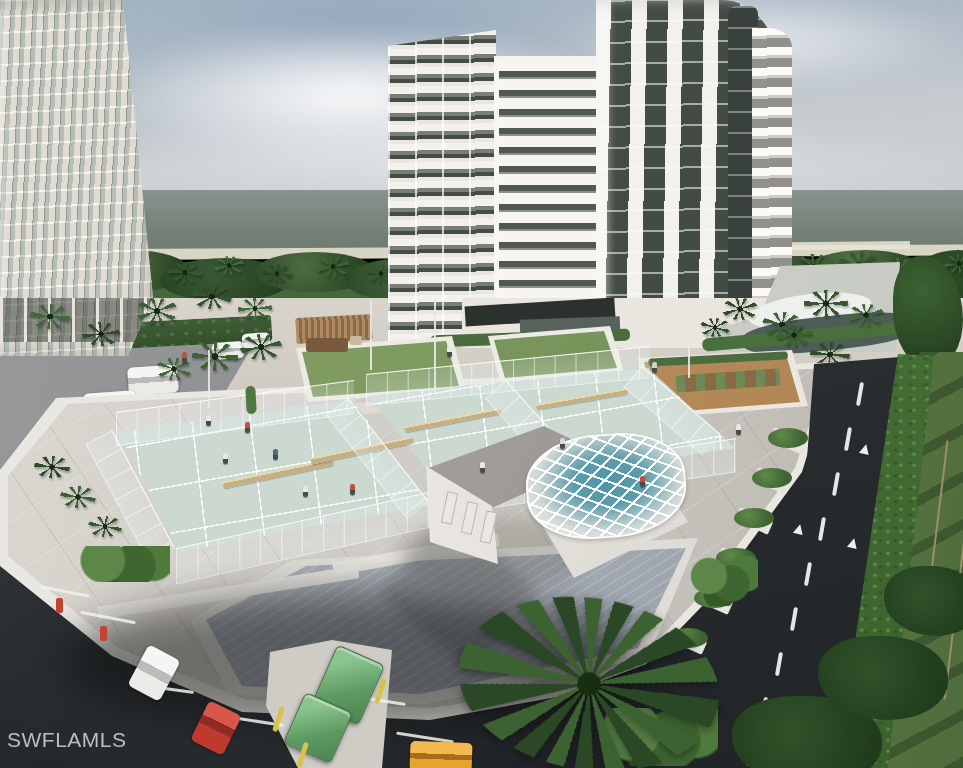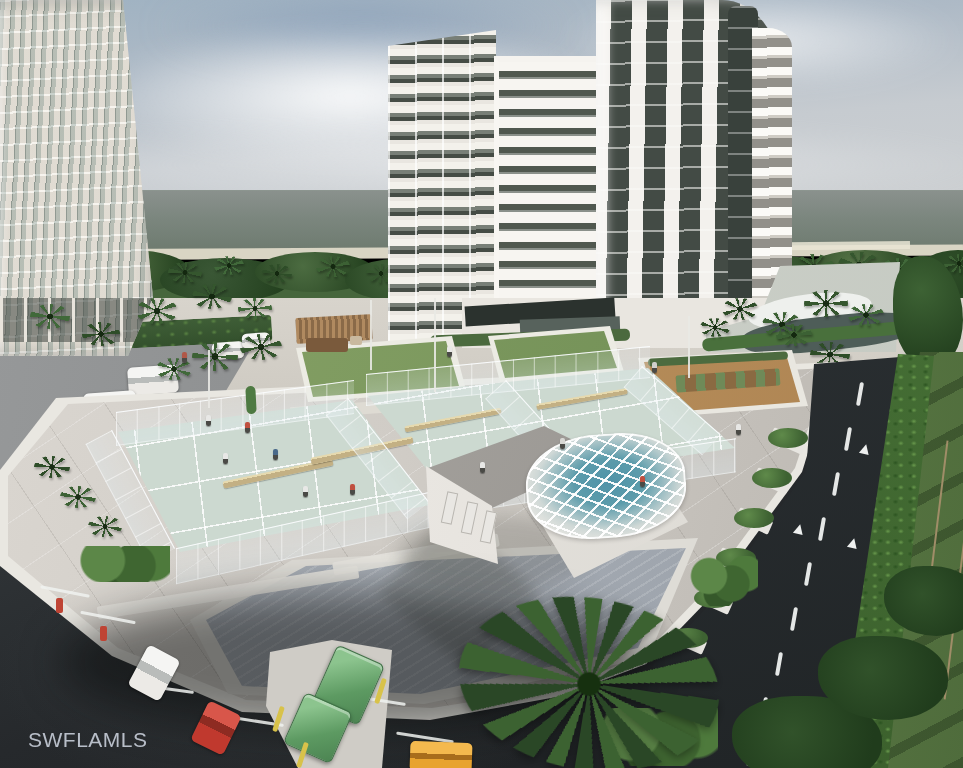--- a/index.html
+++ b/index.html
@@ -181,21 +181,21 @@
      background:radial-gradient(circle at 35% 35%,#5f8a4a,#3e6232 72%);}
   .pole{width:2px;background:#e9e9e4;opacity:.9;}
   .person{width:5px;height:11px;border-radius:2px;box-shadow:0 1px 1px rgba(0,0,0,.35);}
   .palm{border-radius:50%;}
   .bigpalm{left:458px;top:598px;width:262px;height:172px;border-radius:50%;transform:rotate(9deg);
      background:
       radial-gradient(circle at 50% 50%,#16300f 0 7%,rgba(0,0,0,0) 8%),
       repeating-conic-gradient(from 8deg,#2a4726 0 13deg,rgba(0,0,0,0) 13deg 40deg),
       repeating-conic-gradient(from 28deg,#3c6231 0 12deg,rgba(0,0,0,0) 12deg 40deg);
      filter:drop-shadow(0 3px 5px rgba(0,0,0,.4));}
-  .watermark{left:7px;top:728px;font-size:21px;letter-spacing:.5px;color:var(--watermark_gray,#c5cbd6);opacity:.92;margin-left:21px;}
+  .watermark{left:7px;top:728px;font-size:21px;letter-spacing:.5px;color:var(--watermark_gray,#c5cbd6);opacity:.92;}
 </style>
 </head>
 <body>
 
 <div class="stage">
 
   <div class="ab sky"></div>
   <div class="ab sky-blue" style="left:150px;top:-14px;width:430px;height:80px;"></div>
   <div class="ab cloud" style="left:90px;top:26px;width:520px;height:140px;"></div>
   <div class="ab cloud" style="left:560px;top:-10px;width:400px;height:100px;opacity:.7;"></div>

